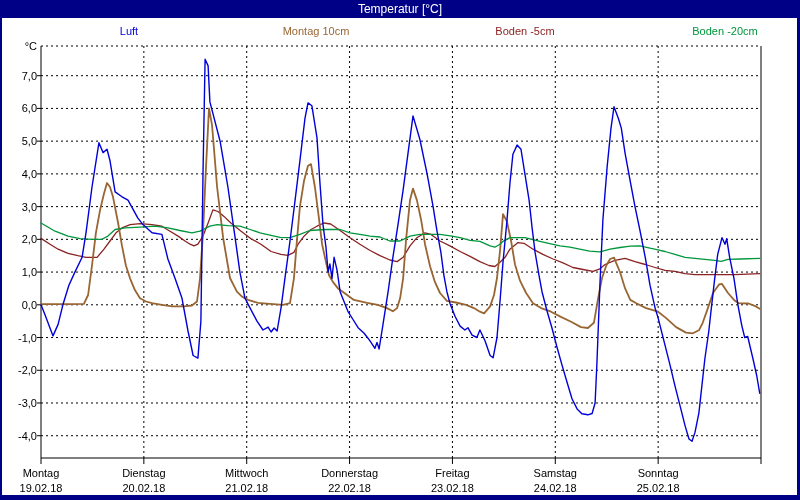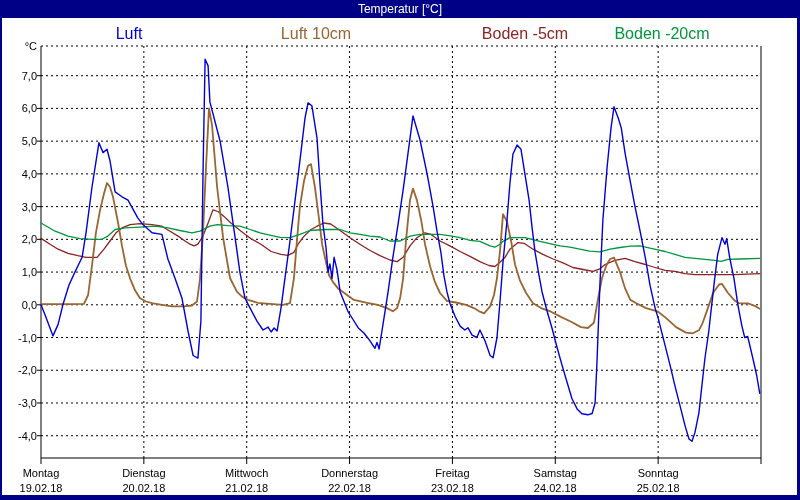--- a/index.html
+++ b/index.html
@@ -2,37 +2,37 @@
 <html><head>
 <meta charset="utf-8">
 <style>
   html,body{margin:0;padding:0;background:#444;}
   .window{position:relative;width:800px;height:500px;background:#000087;
     font-family:"Liberation Sans",sans-serif;overflow:hidden;}
   .titlebar{position:absolute;top:0;left:0;width:800px;height:18px;
     color:#ffffff;font-size:12px;font-weight:normal;text-align:center;line-height:19px;}
   .panel{position:absolute;left:2px;top:18px;width:795px;height:477px;background:#ffffff;}
   .overlay{position:absolute;left:0;top:0;width:800px;height:500px;}
-  .legend-item{position:absolute;top:25px;height:14px;font-size:16px;white-space:nowrap;
+  .legend-item{position:absolute;top:25px;height:14px;font-size:11px;white-space:nowrap;
     transform:translateX(-50%);cursor:default;padding-left:32px;}
   svg text{font-family:"Liberation Sans",sans-serif;font-size:11px;fill:#000;}
 </style>
 </head>
 <body>
 
 <div class="window">
   <div class="titlebar">
     <span>Temperatur [°C]</span>
   </div>
   <div class="panel"></div>
 
   <div class="legend-item" style="left: 113px; color: rgb(0, 0, 216);">Luft</div>
-  <div class="legend-item" style="left: 300px; color: rgb(153, 102, 51);">Luft 10cm</div>
+  <div class="legend-item" style="left: 300px; color: rgb(153, 102, 51);">Montag 10cm</div>
   <div class="legend-item" style="left: 491px; color: rgb(139, 35, 35); margin-left: 18px;">Boden -5cm</div>
-  <div class="legend-item" style="left: 646px; color: rgb(0, 150, 60);">Boden -20cm</div>
+  <div class="legend-item" style="left: 709px; color: rgb(0, 150, 60);">Boden -20cm</div>
 
   <svg class="overlay" id="plot" viewBox="0 0 800 500" xmlns="http://www.w3.org/2000/svg">
       <line x1="41" y1="46" x2="761" y2="46" stroke="#000" stroke-width="1" stroke-dasharray="2 3"></line>
       <line x1="41" y1="435.72" x2="761" y2="435.72" stroke="#000" stroke-width="1" stroke-dasharray="2 3"></line>
       <line x1="41" y1="402.99" x2="761" y2="402.99" stroke="#000" stroke-width="1" stroke-dasharray="2 3"></line>
       <line x1="41" y1="370.26" x2="761" y2="370.26" stroke="#000" stroke-width="1" stroke-dasharray="2 3"></line>
       <line x1="41" y1="337.53000000000003" x2="761" y2="337.53000000000003" stroke="#000" stroke-width="1" stroke-dasharray="2 3"></line>
       <line x1="41" y1="304.8" x2="761" y2="304.8" stroke="#000" stroke-width="1" stroke-dasharray="2 3"></line>
       <line x1="41" y1="272.07" x2="761" y2="272.07" stroke="#000" stroke-width="1" stroke-dasharray="2 3"></line>
       <line x1="41" y1="239.34000000000003" x2="761" y2="239.34000000000003" stroke="#000" stroke-width="1" stroke-dasharray="2 3"></line>

